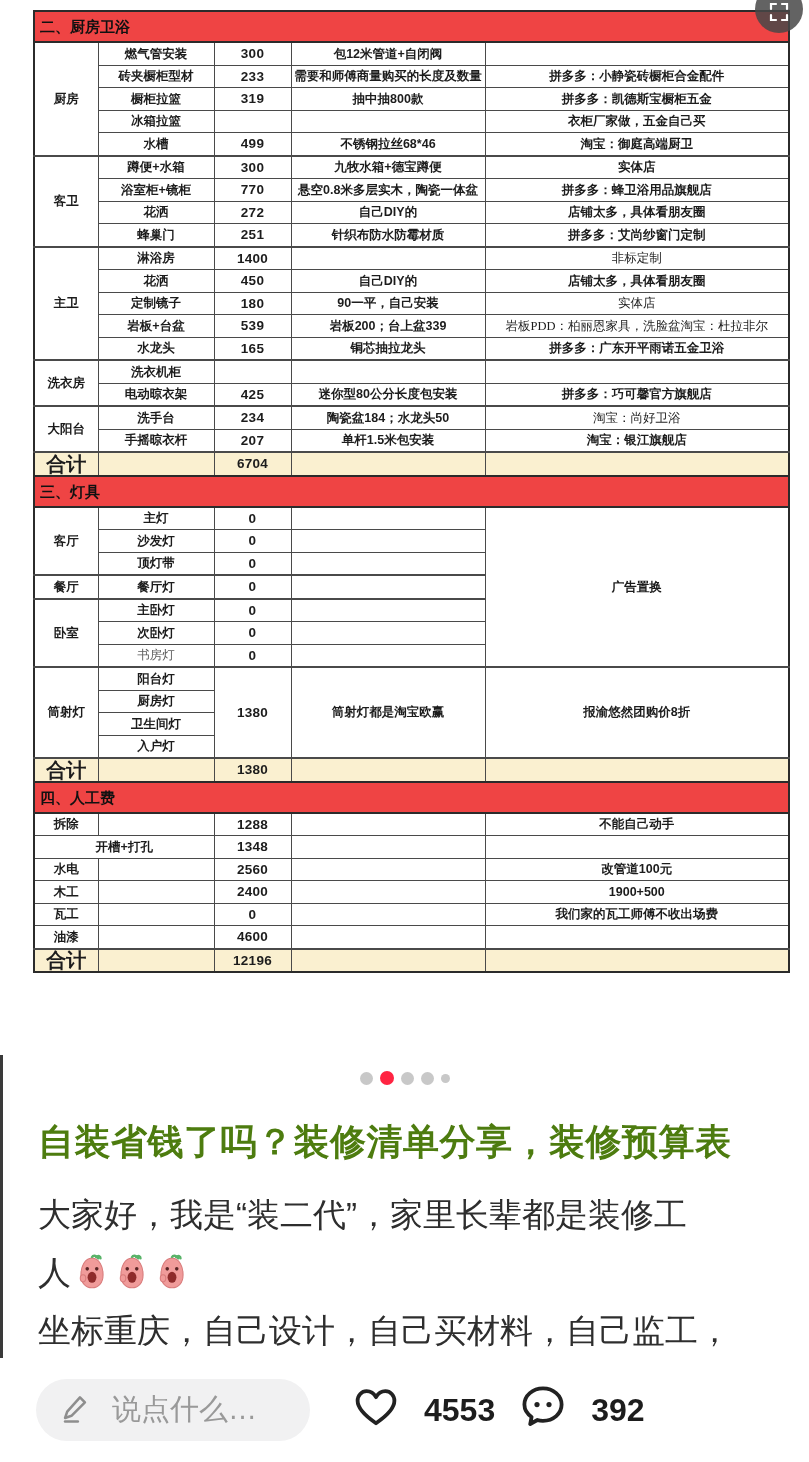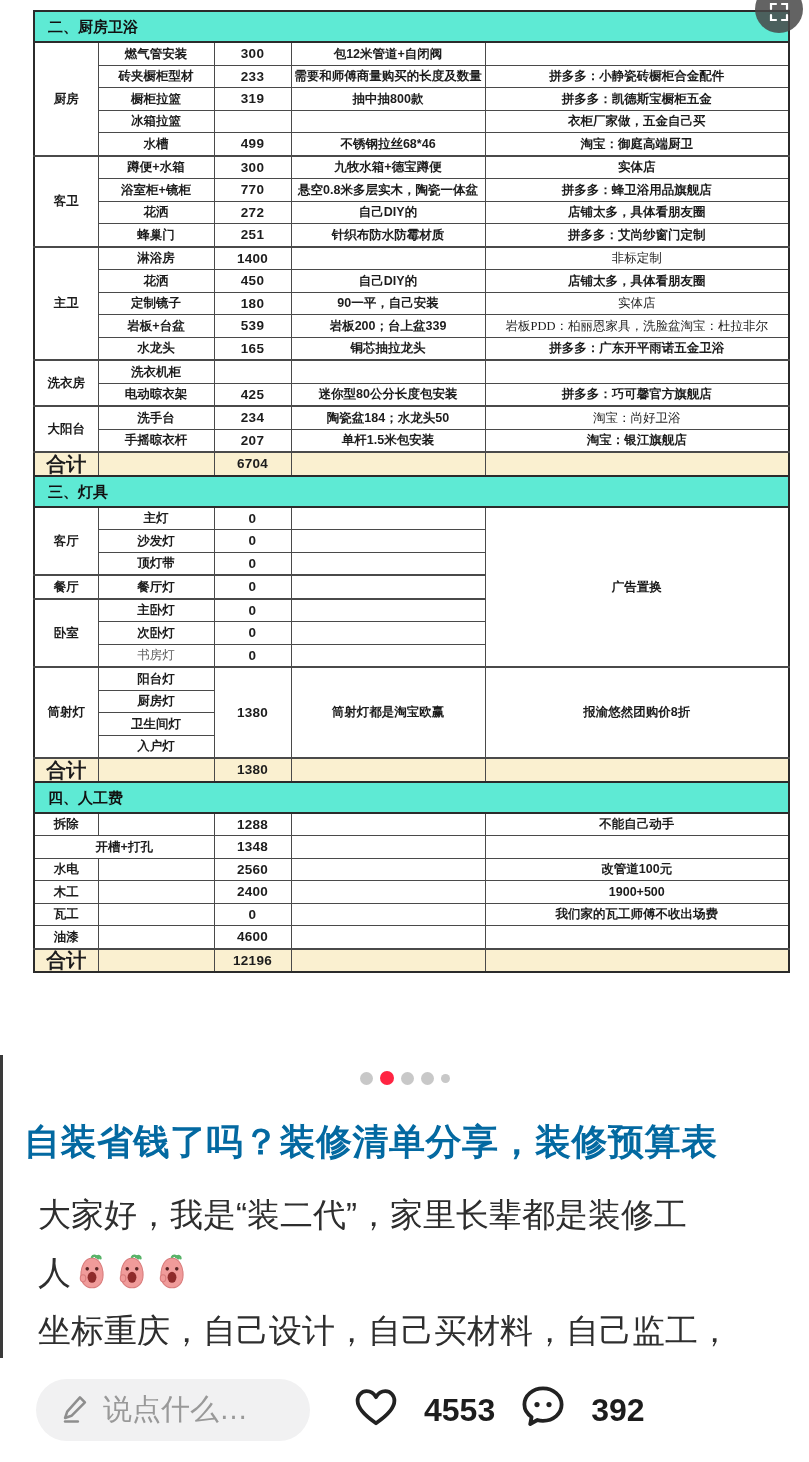--- a/index.html
+++ b/index.html
@@ -8,52 +8,52 @@
   .page{position:relative;width:809px;height:1462px;background:#fff;overflow:hidden;}
   .edge{position:absolute;left:0;top:0;width:3px;height:1462px;background:#3a3a3a;}
 
   
   .image-area{position:absolute;left:0;top:0;width:809px;height:1055px;background:#fff;}
   table.sheet{position:absolute;left:33px;top:10px;width:755px;border-collapse:collapse;
               table-layout:fixed;border:2px solid #2b2b2b;}
   col.c0{width:64px}col.c1{width:116px}col.c2{width:77px}col.c3{width:194px}col.c4{width:304px}
   td{border:1px solid #4a4a4a;height:21.5px;padding:0 1px;text-align:center;vertical-align:middle;
      font-weight:700;font-size:12.5px;color:#1c1c1c;overflow:hidden;white-space:nowrap;line-height:1;}
-  td.sec-cell{background:#5eead4;text-align:left;padding-left:13px;font-size:15px;height:29px;
+  td.sec-cell{background:#ef4444;text-align:left;padding-left:5px;font-size:15px;height:29px;
               border:2px solid #2b2b2b;color:#111;}
   tr.total td{background:#FAF0D0;border-top-width:2px;}
   tr.total td:first-child{font-size:20px;}
   tr.gtop td{border-top-width:2px;}
   td.num{font-size:13.5px;letter-spacing:.3px;}
   td.serif{font-family:"Liberation Serif","DejaVu Serif",serif;font-weight:400;}
   td.gray{color:#5d5d5d;}
 
   .expand-btn{position:absolute;left:755px;top:-15px;width:48px;height:48px;border-radius:50%;
               background:rgba(72,72,72,.85);display:flex;align-items:flex-end;justify-content:center;}
   .expand-btn svg{margin-bottom:7px;}
 
   
   .dots{position:absolute;top:1071px;left:0;width:809px;display:flex;justify-content:center;
         align-items:center;gap:7px;}
   .dot{width:13px;height:13px;border-radius:50%;background:#C8C8C8;}
   .dot.active{background:#FF2442;width:14px;height:14px;}
   .dot.small{width:9px;height:9px;}
 
   
-  .title{position:absolute;left:24px;top:1118px;width:755px;margin:0;font-size:36px;line-height:48px;
-         font-weight:700;color:#0369a1;letter-spacing:.5px;}
+  .title{position:absolute;left:38px;top:1118px;width:755px;margin:0;font-size:36px;line-height:48px;
+         font-weight:700;color:#4d7c0f;letter-spacing:.5px;}
   .body-text{position:absolute;left:38px;top:1186px;width:750px;font-size:33px;color:#2e2e2e;}
   .bl{height:58px;line-height:58px;white-space:nowrap;}
   .emojis svg{vertical-align:-7px;margin-left:2px;}
 
   
   .bottom-bar{position:absolute;left:0;top:1358px;width:809px;height:104px;background:#fff;
               display:flex;align-items:center;}
   .comment-pill{margin-left:36px;width:252px;height:62px;border-radius:31px;background:#F1F1F2;
-                display:flex;align-items:center;padding-left:22px;gap:11px;}
+                display:flex;align-items:center;padding-left:22px;gap:20px;}
   .comment-pill .ph{color:#999;font-size:29px;}
   .actions{display:flex;align-items:center;margin-left:42px;gap:24px;}
   .action{display:flex;align-items:center;gap:24px;font-size:32px;font-weight:700;color:#1d1d1d;}
 </style>
 </head>
 <body>
 
 <div class="page">
   <div class="edge"></div>
 

